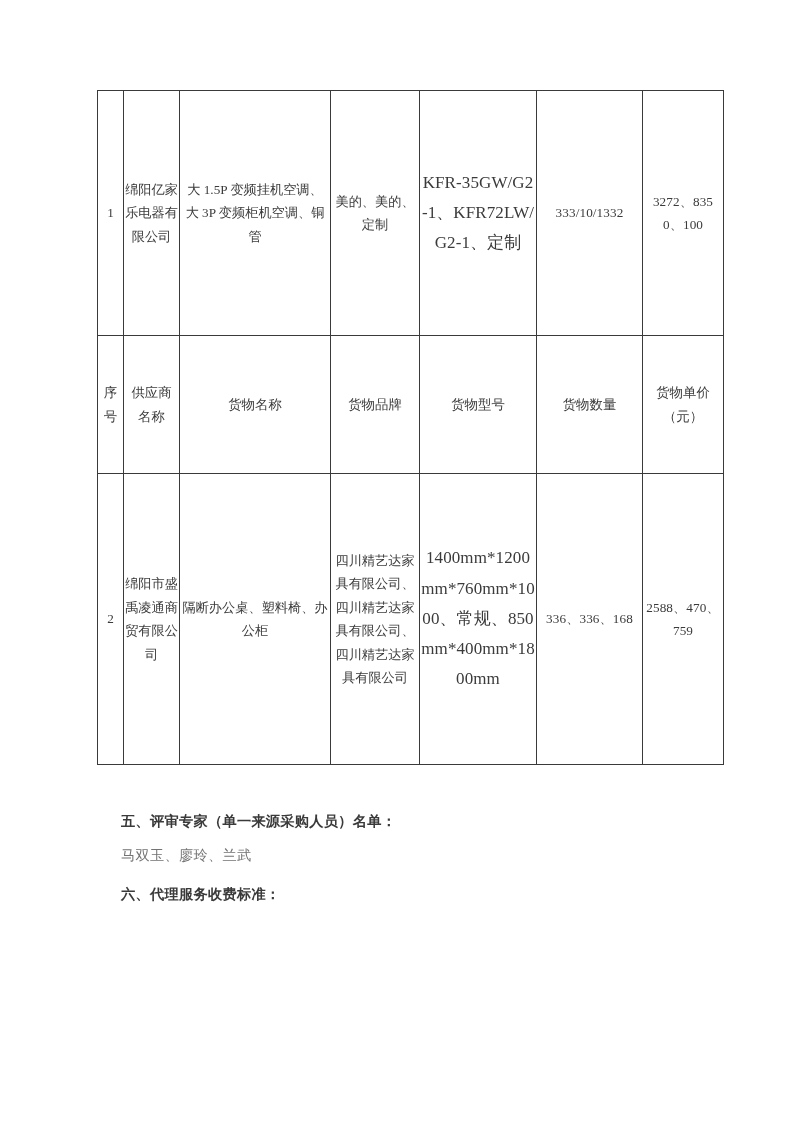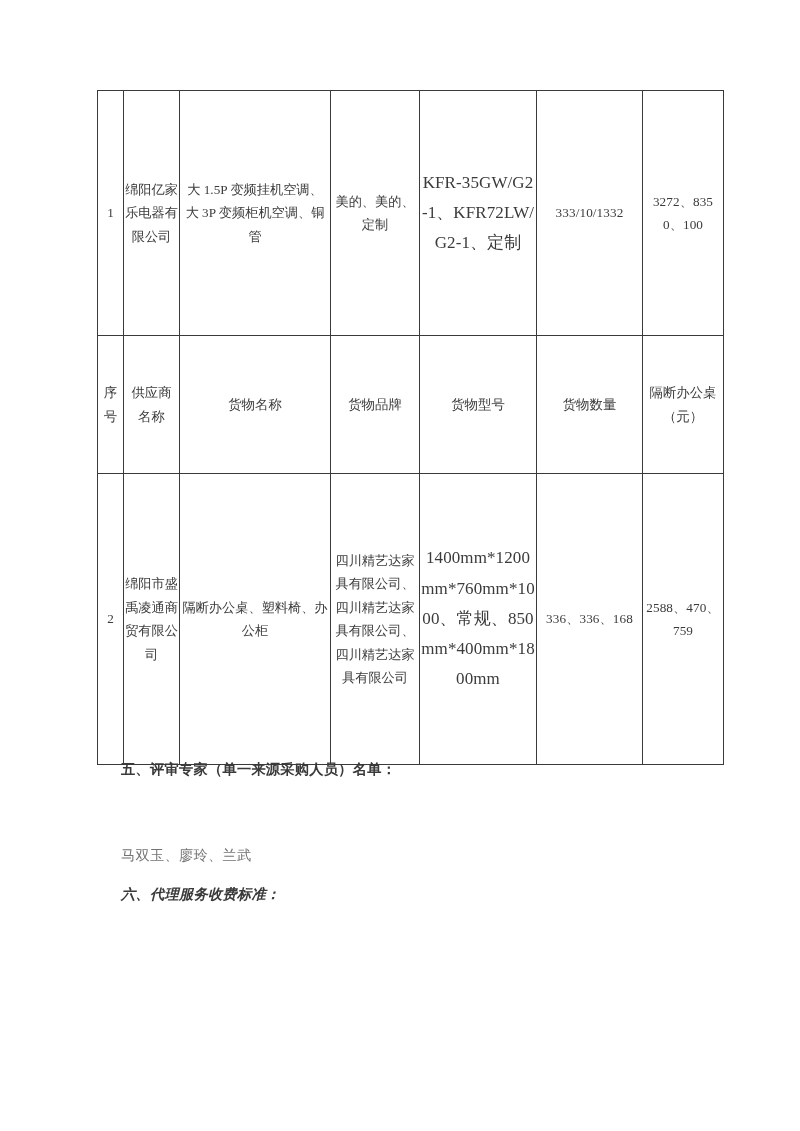--- a/index.html
+++ b/index.html
@@ -73,23 +73,23 @@
     left: 121px;
     font-size: 14.2px;
     color: #4a4a4a;
     letter-spacing: 0.3px;
     white-space: nowrap;
   }
   .para.bold {
     font-weight: bold;
     color: #3a3a3a;
   }
-  .p-experts-heading { top: 760px; }
+  .p-experts-heading { top: 812px; }
   .p-experts-names   { top: 846px; color:#737373; }
-  .p-fee-heading     { top: 885px; font-style: italic; }
+  .p-fee-heading     { top: 885px; }
   .p-fee-body        { top: 957px; color:#5a5a5a; }
 </style>
 </head>
 <body>
 
 <div class="page">
 
   <table class="award-table">
     <tbody>
 
@@ -132,21 +132,21 @@
         <td class="c-brand">
           <span class="cell-txt hdr">货物品牌</span>
         </td>
         <td class="c-model">
           <span class="cell-txt hdr">货物型号</span>
         </td>
         <td class="c-qty">
           <span class="cell-txt hdr">货物数量</span>
         </td>
         <td class="c-price">
-          <span class="cell-txt hdr">隔断办公桌
+          <span class="cell-txt hdr">货物单价
 （元）</span>
         </td>
       </tr>
 
       <tr class="row-2">
         <td class="c-seq">
           <span class="cell-txt latin">2</span>
         </td>
         <td class="c-sup">
           <span class="cell-txt">绵阳市盛禹凌通商贸有限公司</span>

